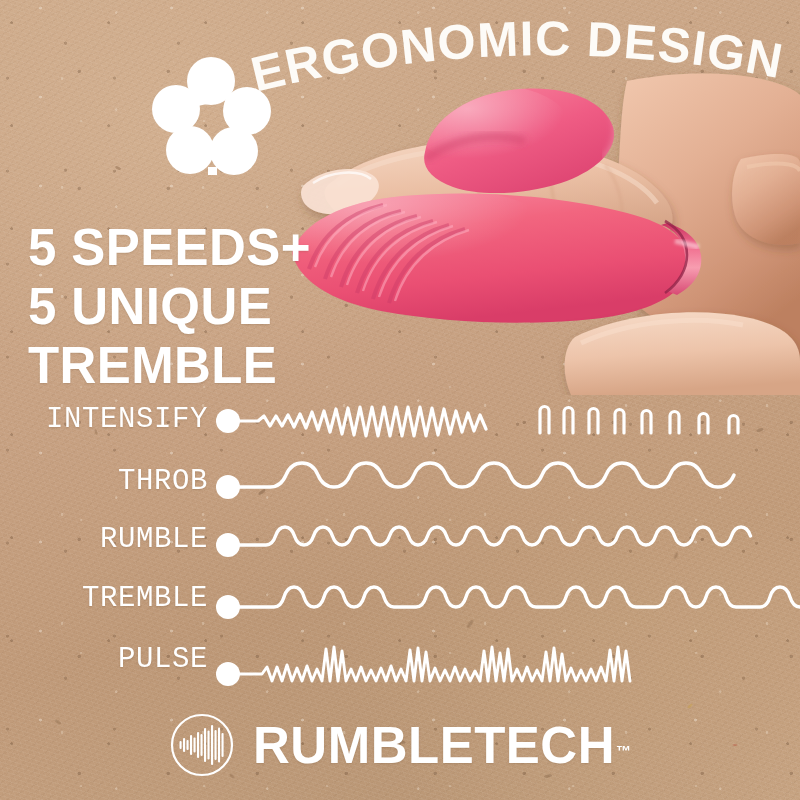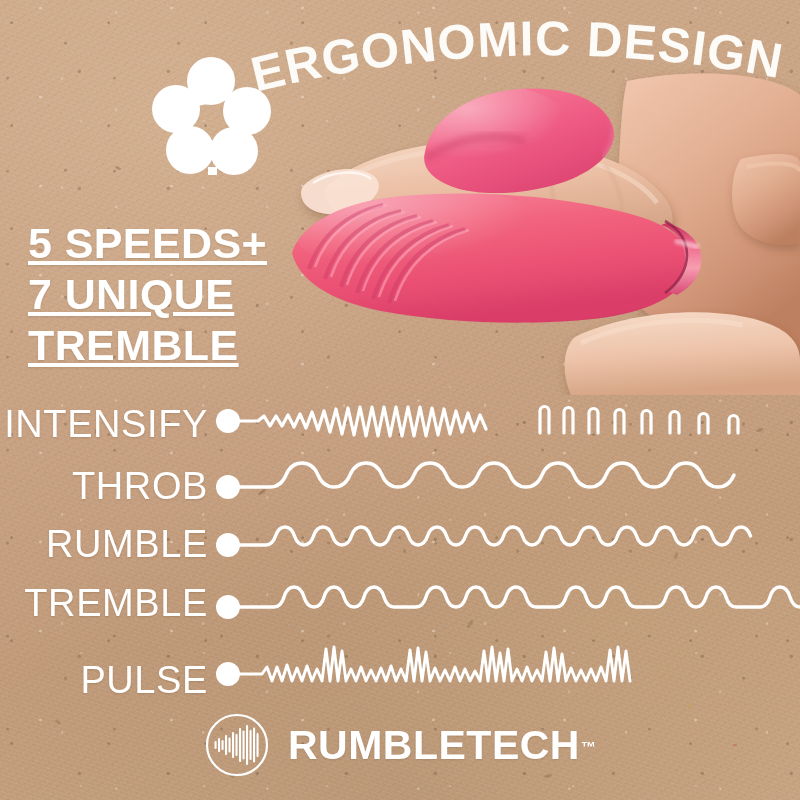--- a/index.html
+++ b/index.html
@@ -76,59 +76,59 @@
   }
 
   
   #feature-block {
     position: absolute;
     left: 28px;
     top: 222px;
     line-height: 1.0;
   }
   .feature-text {
-    font-size: 43px;
+    font-size: 51px;
     font-weight: bold;
     letter-spacing: .4px;
     margin-bottom: 8px;
     text-shadow: 0 1px 2px rgba(110,78,50,.22);
-    text-decoration: underline;
   }
 
   
   #product-photo { position: absolute; left: 275px; top: 55px; width: 525px; height: 340px; }
 
   
   #rhythm-list { position: absolute; left: 0; top: 392px; width: 800px; height: 300px; }
   .rhythm-row { position: absolute; left: 0; width: 800px; height: 58px; }
   .rhythm-label {
     position: absolute;
     right: 592px;
-    font-size: 38px;
+    font-size: 29px;
     font-weight: normal;
     letter-spacing: .6px;
     text-shadow: 0 1px 2px rgba(110,78,50,.25);
+    font-family: Liberation Mono, monospace;
   }
   .rhythm-wave { position: absolute; left: 208px; top: 0; width: 592px; height: 58px; }
 
   
   #brand-footer {
     position: absolute;
     left: 0;
     top: 702px;
     width: 800px;
     height: 86px;
     display: flex;
     align-items: center;
     justify-content: center;
     gap: 18px;
   }
   #brand-icon { width: 66px; height: 66px; flex: 0 0 auto; }
   #brand-name {
-    font-size: 41px;
+    font-size: 51px;
     font-weight: bold;
     letter-spacing: .5px;
     color: #ffffff;
     text-shadow: 0 1px 2px rgba(110,78,50,.22);
   }
   #brand-tm {
     font-size: 15px;
     font-weight: bold;
     color: #ffffff;
     vertical-align: super;
@@ -327,21 +327,21 @@
 
     <g filter="url(#dropSoft)">
       <path d="M466 104 C 500 96 525 98 525 108 L525 188 C 500 194 472 186 462 166
                C 454 148 456 118 466 104 Z" fill="url(#gSkin)" opacity=".95"></path>
       <path d="M472 112 C 500 106 522 108 525 116" fill="none" stroke="#f3cdb2" stroke-opacity=".5" stroke-width="4"></path>
     </g>
   </svg>
 
   <div id="feature-block">
     <div class="feature-text">5 SPEEDS+</div>
-    <div class="feature-text">7 UNIQUE</div>
+    <div class="feature-text">5 UNIQUE</div>
     <div class="feature-text">TREMBLE</div>
   </div>
 
   <div id="rhythm-list">
 
     <div class="rhythm-row" style="top:0px;">
       <div class="rhythm-label" style="top:11px;">INTENSIFY</div>
       <svg class="rhythm-wave" viewBox="0 0 592 58">
         <circle cx="20" cy="29" r="12" fill="#ffffff"></circle>
         <path d="M20 29 H 50
@@ -416,21 +416,21 @@
                  q 7 0 10 -10 q 3 -10 10 -10 q 7 0 10 10 q 3 10 10 10
                  H 448
                  q 7 0 10 -10 q 3 -10 10 -10 q 7 0 10 10 q 3 10 10 10
                  q 7 0 10 -10 q 3 -10 10 -10 q 7 0 10 10 q 3 10 10 10
                  H 552
                  q 7 0 10 -10 q 3 -10 10 -10 q 7 0 10 10 q 3 10 10 10" fill="none" stroke="#ffffff" stroke-width="3.4" stroke-linecap="round" stroke-linejoin="round"></path>
       </svg>
     </div>
 
     <div class="rhythm-row" style="top:240px;">
-      <div class="rhythm-label" style="top:11px;margin-top:16px;">PULSE</div>
+      <div class="rhythm-label" style="top:11px;">PULSE</div>
       <svg class="rhythm-wave" viewBox="0 0 592 58">
         <circle cx="20" cy="42" r="12" fill="#ffffff"></circle>
         <path d="M20 42 H 54
                  l5 -7 5 14 5 -14 5 14 5 -16 5 16 5 -13 5 13 5 -15 5 15 5 -12 5 12
                  l4 -32 4 32 4 -34 4 34 4 -30 4 30
                  l5 -12 5 12 5 -14 5 14 5 -11 5 11 5 -13 5 13 5 -15 5 15 5 -12 5 12
                  l4 -31 4 31 4 -33 4 33 4 -29 4 29
                  l5 -13 5 13 5 -11 5 11 5 -14 5 14 5 -12 5 12 5 -10 5 10
                  l4 -30 4 30 4 -34 4 34 4 -28 4 28 4 -32 4 32
                  l5 -12 5 12 5 -14 5 14 5 -11 5 11

